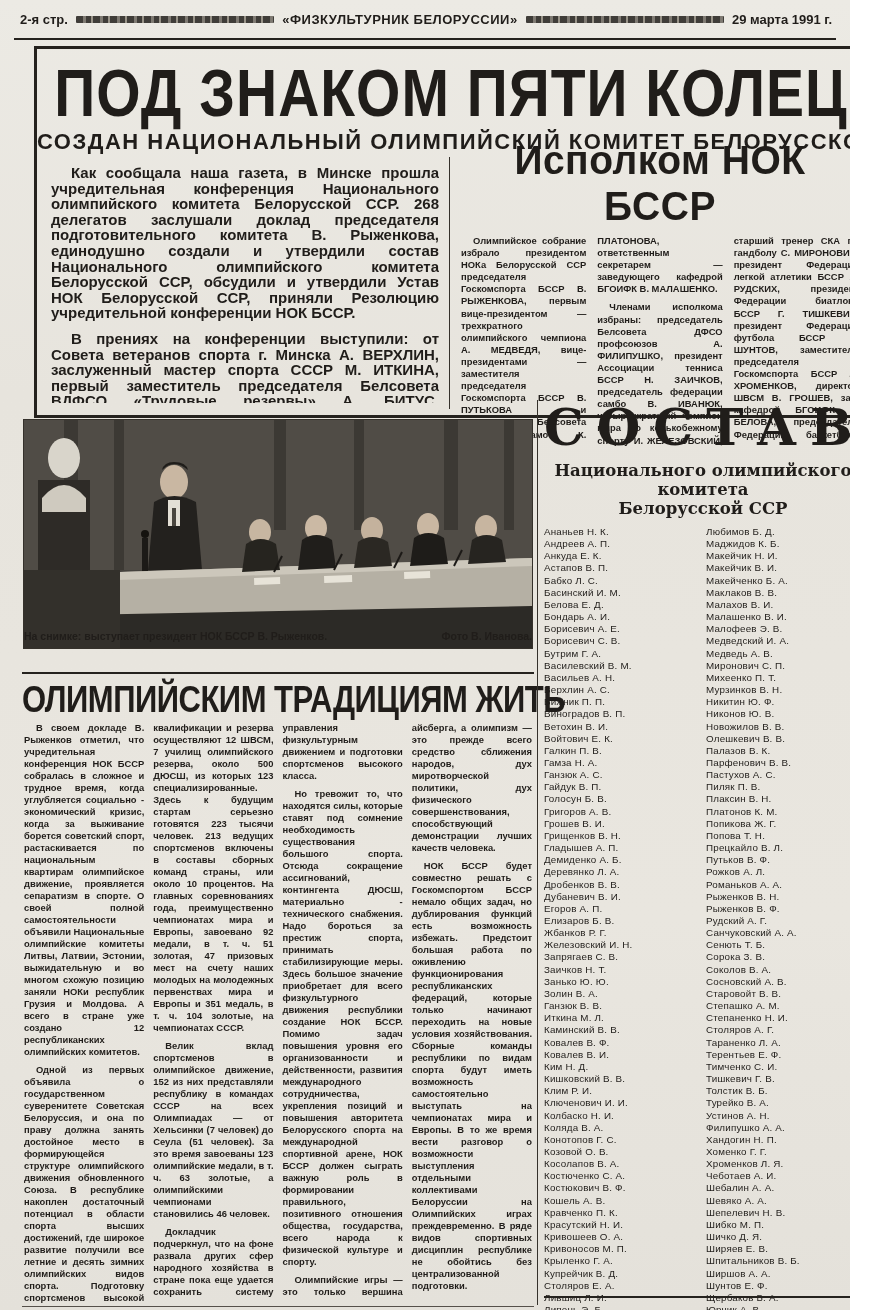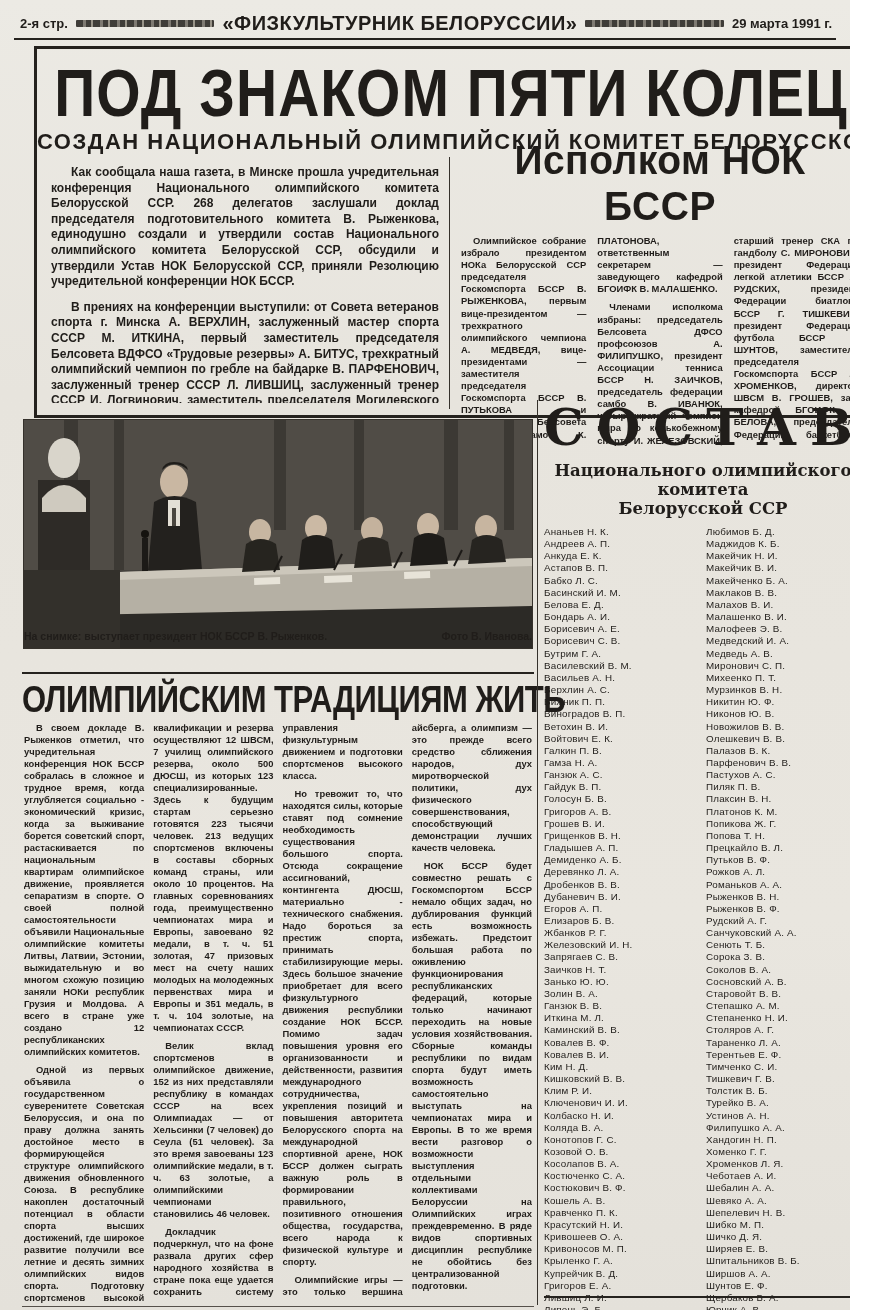--- a/index.html
+++ b/index.html
@@ -9,31 +9,31 @@
     background-image:linear-gradient(180deg,#eceae4 0%, #e7e4dd 30%, #e9e6df 70%, #e4e1da 100%);
     color:#201d1a;
     font-family:"Liberation Sans", sans-serif;
   }
   
   .masthead{position:absolute; left:20px; right:18px; top:12px; display:flex; align-items:center; gap:8px;}
   .masthead .lbl{font-size:13px; font-weight:700; white-space:nowrap;}
   .mast-stripe{flex:1; height:7px;
     background:repeating-linear-gradient(90deg,#211e1a 0 7px,#6b665e 7px 10px,#211e1a 10px 15px,#8a8478 15px 17px);
     border-radius:1px; opacity:.85;}
-  .mast-title{font-size:20px; font-weight:700; white-space:nowrap; letter-spacing:.5px;}
+  .mast-title{font-size:13px; font-weight:700; white-space:nowrap; letter-spacing:.5px;}
   .rule-top{position:absolute; left:14px; right:14px; top:38px; border-top:2px solid #25221e;}
   
   .top-box{position:absolute; left:34px; top:46px; width:828px; height:366px; border:3px solid #25221e;}
   .banner-title{position:absolute; left:0; right:0; top:4px; text-align:center;
     font-size:57px; font-weight:700; letter-spacing:1px; white-space:nowrap;
     transform:scaleY(1.18); transform-origin:top center;}
   .banner-sub{position:absolute; left:0; right:0; top:80px; text-align:center;
     font-size:22px; font-weight:700; letter-spacing:1.5px; white-space:nowrap;}
   .lead{position:absolute; left:14px; top:116px; width:388px; height:238px; overflow:hidden;
-    font-size:12px; line-height:15.6px; font-weight:700; text-align:justify;}
+    font-size:15px; line-height:15.6px; font-weight:700; text-align:justify;}
   .lead p{margin:0 0 10px 0; text-indent:20px;}
   .top-divider{position:absolute; left:412px; top:108px; bottom:6px; border-left:1.5px solid #35312b;}
   .ispolkom{position:absolute; left:424px; top:88px; width:398px;}
   .ispolkom-title{font-size:39px; font-weight:700; text-align:center; letter-spacing:.5px; margin:0 0 10px 0;
     transform:scaleY(1.05); transform-origin:top center;}
   .ispolkom-body{column-count:3; column-gap:11px; height:212px; overflow:hidden;
     font-size:9.4px; line-height:12.1px; font-weight:700; text-align:justify;}
   .ispolkom-body p{margin:0 0 6px 0; text-indent:12px;}
   
   .photo{position:absolute; left:24px; top:420px; width:508px; height:228px; background:#45423d;
@@ -241,21 +241,21 @@
           <li>Косолапов В. А.</li>
           <li>Костюченко С. А.</li>
           <li>Костюкович В. Ф.</li>
           <li>Кошель А. В.</li>
           <li>Кравченко П. К.</li>
           <li>Красутский Н. И.</li>
           <li>Кривошеев О. А.</li>
           <li>Кривоносов М. П.</li>
           <li>Крыленко Г. А.</li>
           <li>Купрейчик В. Д.</li>
-          <li>Григоров Е. А.</li>
+          <li>Столяров Е. А.</li>
           <li>Лившиц Л. И.</li>
           <li>Липень Э. Б.</li>
         </ul>
       <ul>
 
       <li>Любимов Б. Д.</li>
           <li>Маджидов К. Б.</li>
           <li>Макейчик Н. И.</li>
           <li>Макейчик В. И.</li>
           <li>Макейченко Б. А.</li>

